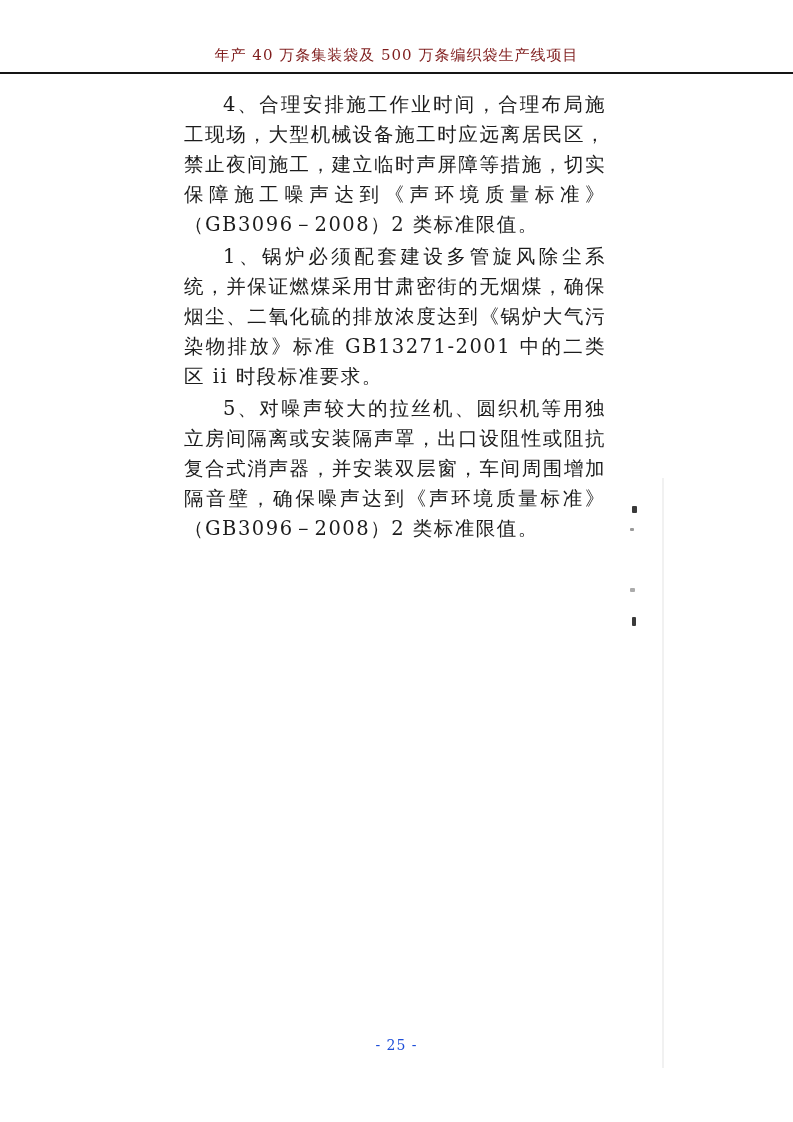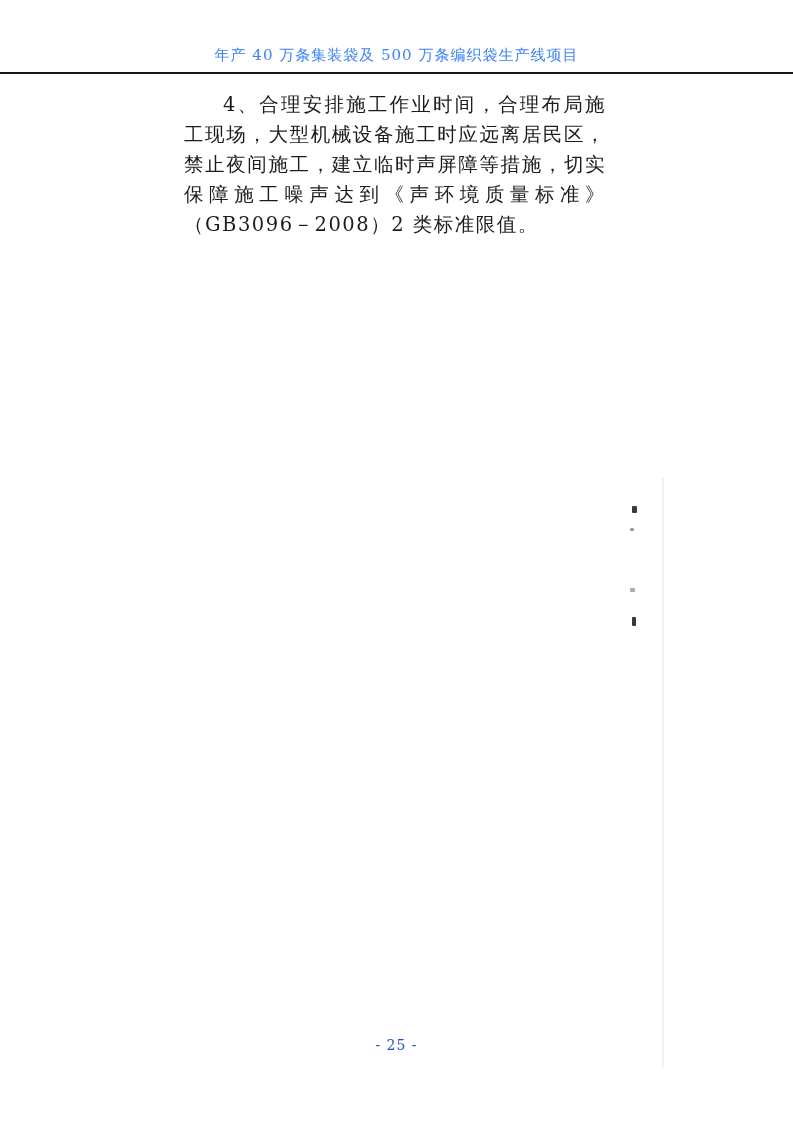--- a/index.html
+++ b/index.html
@@ -17,21 +17,21 @@
     color: #1f1f1f;
   }
   .header-title {
     position: absolute;
     top: 46px;
     left: 0;
     width: 100%;
     text-align: center;
     font-size: 15px;
     letter-spacing: 1px;
-    color: #3b82f6;
+    color: #7f1d1d;
   }
   .header-rule {
     position: absolute;
     top: 72px;
     left: 0;
     width: 793px;
     height: 2px;
     background: #151515;
   }
   .content {
@@ -78,20 +78,22 @@
 <body>
 
 <div class="page">
 
   <div class="header-title">年产 40 万条集装袋及 500 万条编织袋生产线项目</div>
 
   <div class="header-rule"></div>
 
   <div class="content">
     <p>4、合理安排施工作业时间，合理布局施工现场，大型机械设备施工时应远离居民区，禁止夜间施工，建立临时声屏障等措施，切实保障施工噪声达到《声环境质量标准》（GB3096－2008）2 类标准限值。</p>
+    <p>1、锅炉必须配套建设多管旋风除尘系统，并保证燃煤采用甘肃密街的无烟煤，确保烟尘、二氧化硫的排放浓度达到《锅炉大气污染物排放》标准 GB13271-2001 中的二类区 ii 时段标准要求。</p>
+    <p>5、对噪声较大的拉丝机、圆织机等用独立房间隔离或安装隔声罩，出口设阻性或阻抗复合式消声器，并安装双层窗，车间周围增加隔音壁，确保噪声达到《声环境质量标准》（GB3096－2008）2 类标准限值。</p>
   </div>
 
   <div class="footer-pagenum">- 25 -</div>
 
   <div class="fold-line"></div>
   <div class="speck s1"></div>
   <div class="speck s2"></div>
   <div class="speck s3"></div>
   <div class="speck s4"></div>
 

